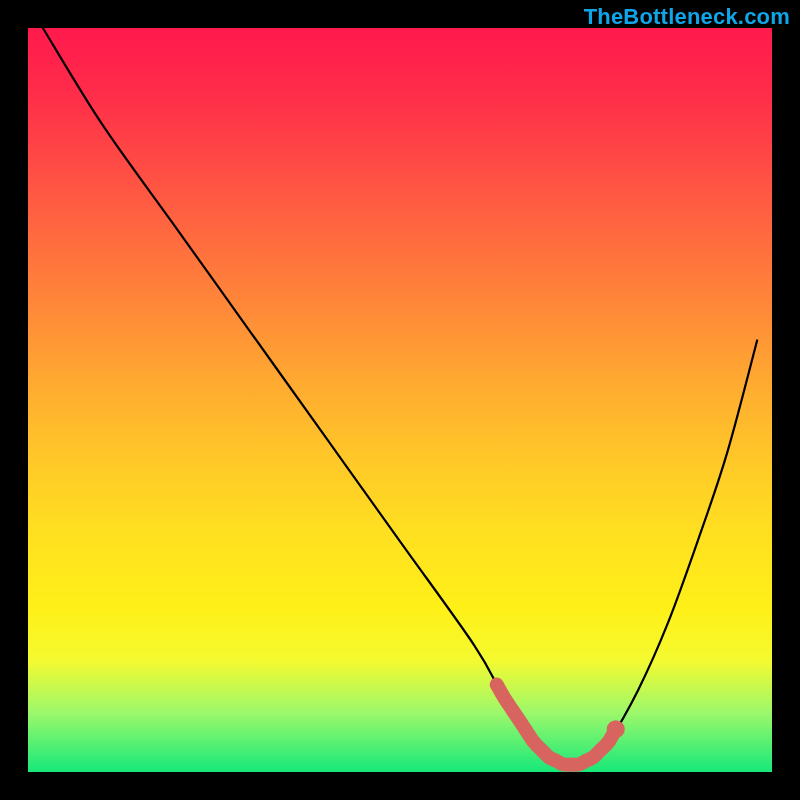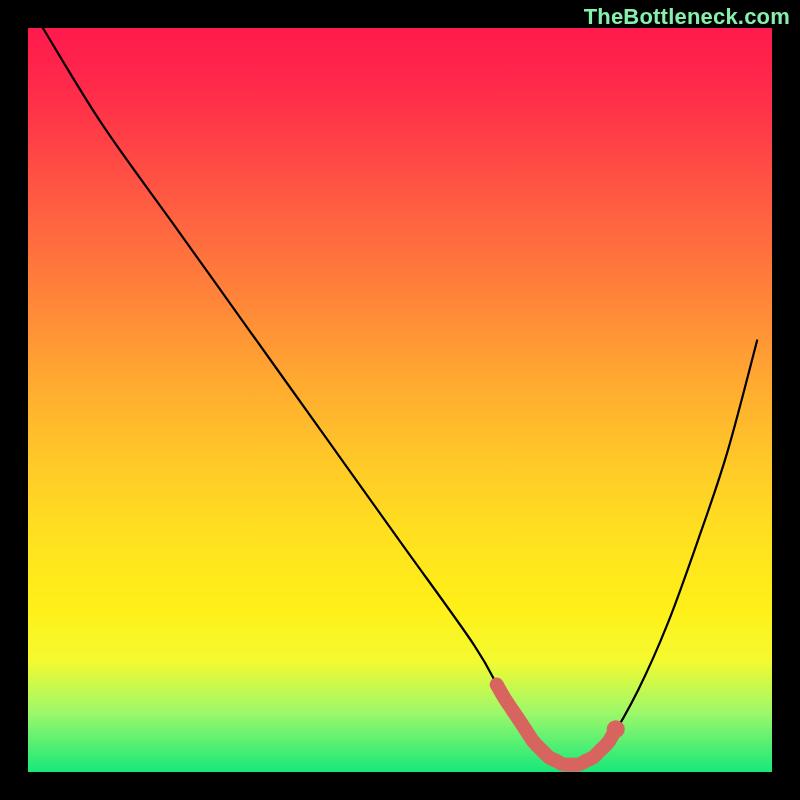--- a/index.html
+++ b/index.html
@@ -39,21 +39,21 @@
       #16e87a 100%
     );
   }
   .watermark {
     position: absolute;
     top: 4px;
     right: 10px;
     font-family: Arial, Helvetica, sans-serif;
     font-size: 22px;
     font-weight: 600;
-    color: #86efac;
+    color: #0ea5e9;
     letter-spacing: 0.2px;
   }
   svg.curve {
     position: absolute;
     left: 0;
     top: 0;
     width: 744px;
     height: 744px;
     overflow: visible;
   }

